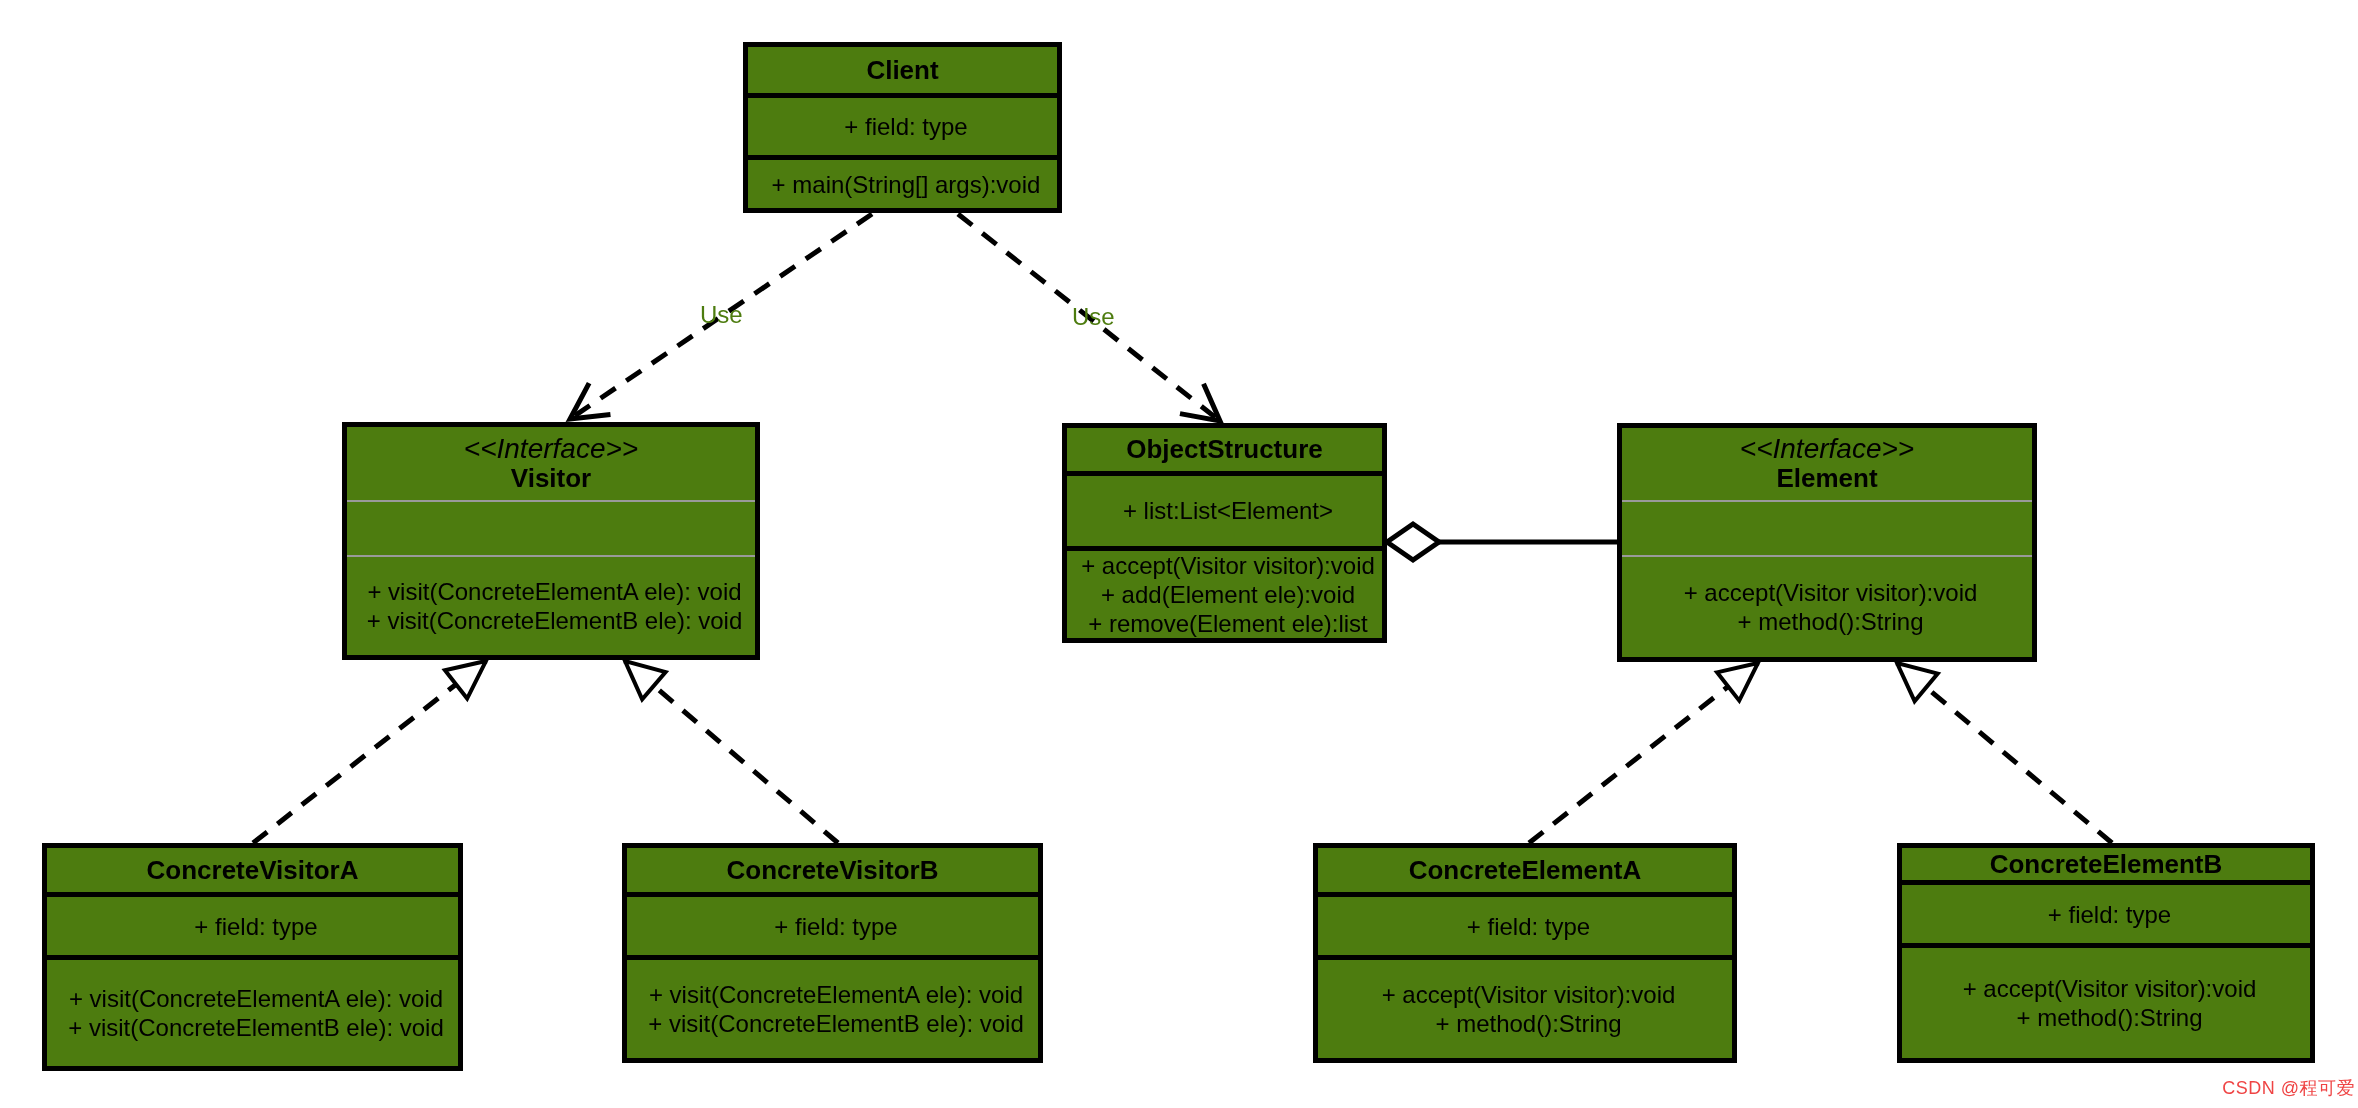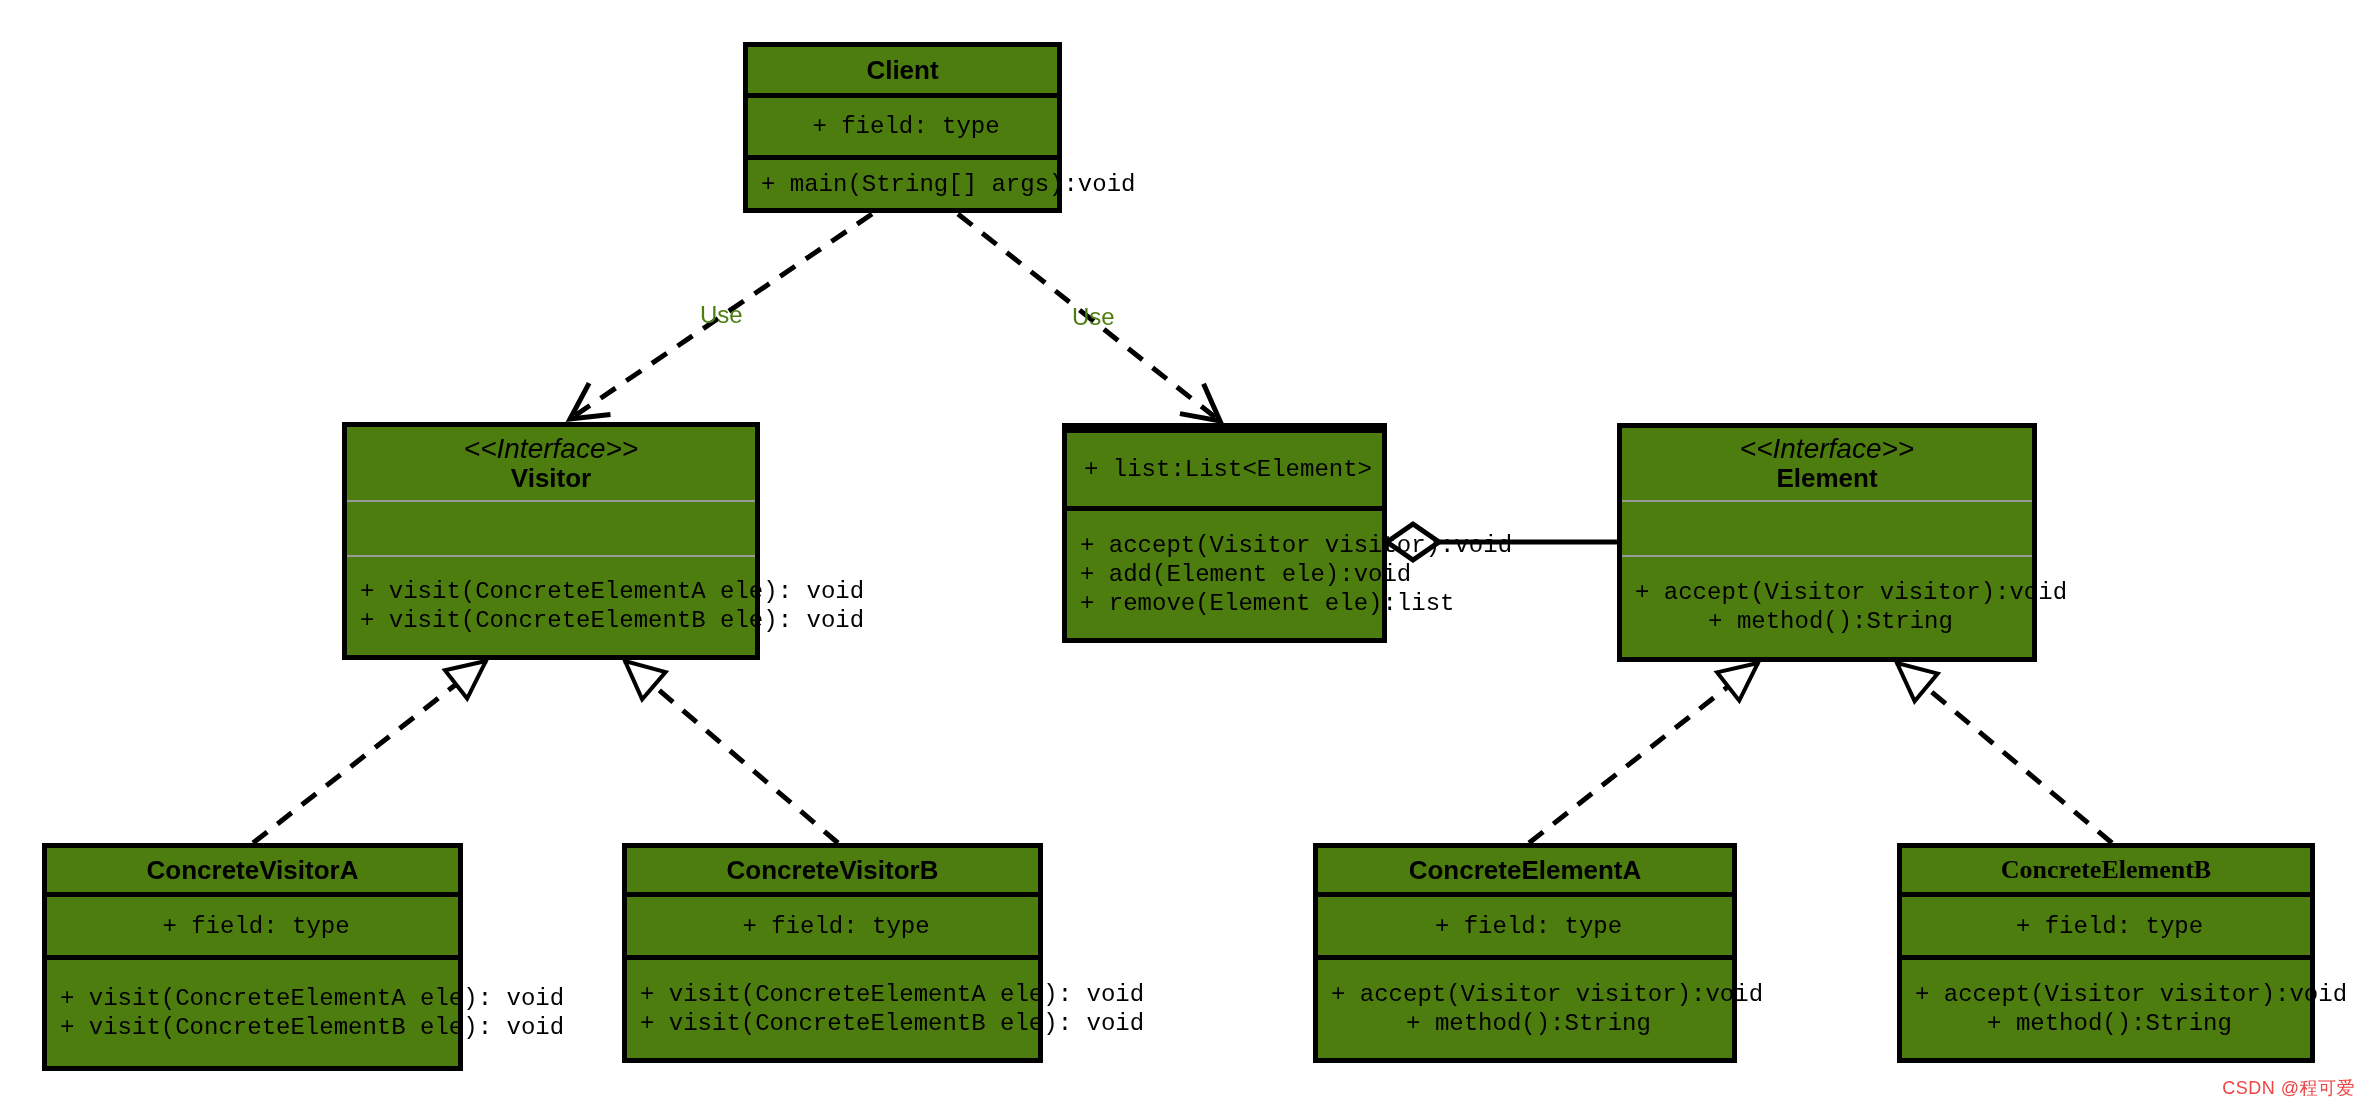--- a/index.html
+++ b/index.html
@@ -45,21 +45,20 @@
     color: #000;
     line-height: 28px;
   }
   .sec.body {
     border-top: 5px solid #000;
     display: flex;
     flex-direction: column;
     justify-content: center;
     padding-left: 13px;
     padding-right: 6px;
-    font-family: Liberation Mono, monospace;
   }
   .sec.body.thin { border-top: 2px solid #9a9a9a; }
   .sec.grow { flex: 1 1 auto; }
   .line {
     font-size: 24px;
     color: #000;
     line-height: 29px;
     white-space: nowrap;
   }
   .edge-label {
@@ -130,20 +129,23 @@
       <div class="cname">Visitor</div>
     </div>
     <div class="sec body thin" style="height:55px;"></div>
     <div class="sec body thin grow">
       <div class="line">+ visit(ConcreteElementA ele): void</div>
       <div class="line">+ visit(ConcreteElementB ele): void</div>
     </div>
   </div>
 
   <div class="uml-box" style="left:1062px; top:423px; width:325px; height:220px;">
+    <div class="sec title" style="height:44px;">
+      <div class="cname">ObjectStructure</div>
+    </div>
     <div class="sec body" style="height:78px;">
       <div class="line">+ list:List&lt;Element&gt;</div>
     </div>
     <div class="sec body grow">
       <div class="line">+ accept(Visitor visitor):void</div>
       <div class="line">+ add(Element ele):void</div>
       <div class="line">+ remove(Element ele):list</div>
     </div>
   </div>
 
@@ -192,21 +194,21 @@
     <div class="sec body" style="height:63px;">
       <div class="line">+ field: type</div>
     </div>
     <div class="sec body grow">
       <div class="line">+ accept(Visitor visitor):void</div>
       <div class="line">+ method():String</div>
     </div>
   </div>
 
   <div class="uml-box" style="left:1897px; top:843px; width:418px; height:220px;">
-    <div class="sec title" style="height:44px;font-family:Liberation Serif, serif;">
+    <div class="sec title" style="height:32px;">
       <div class="cname">ConcreteElementB</div>
     </div>
     <div class="sec body" style="height:63px;">
       <div class="line">+ field: type</div>
     </div>
     <div class="sec body grow">
       <div class="line">+ accept(Visitor visitor):void</div>
       <div class="line">+ method():String</div>
     </div>
   </div>

